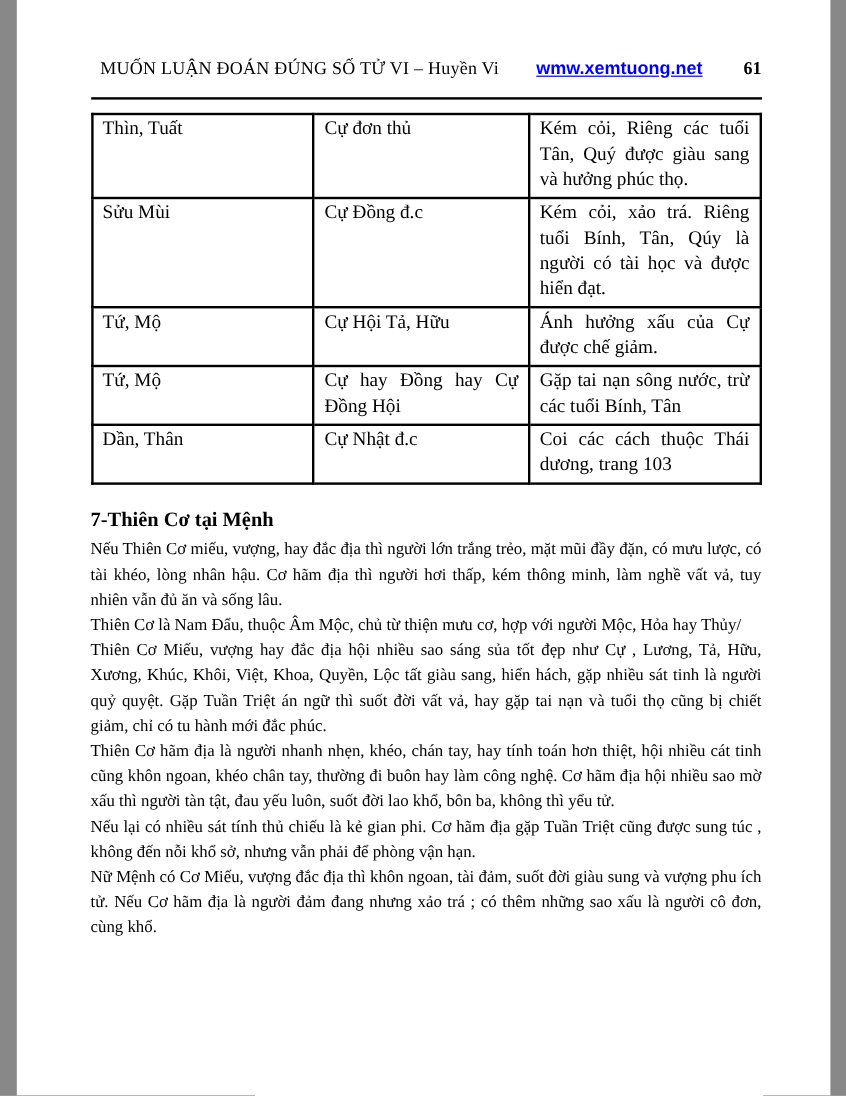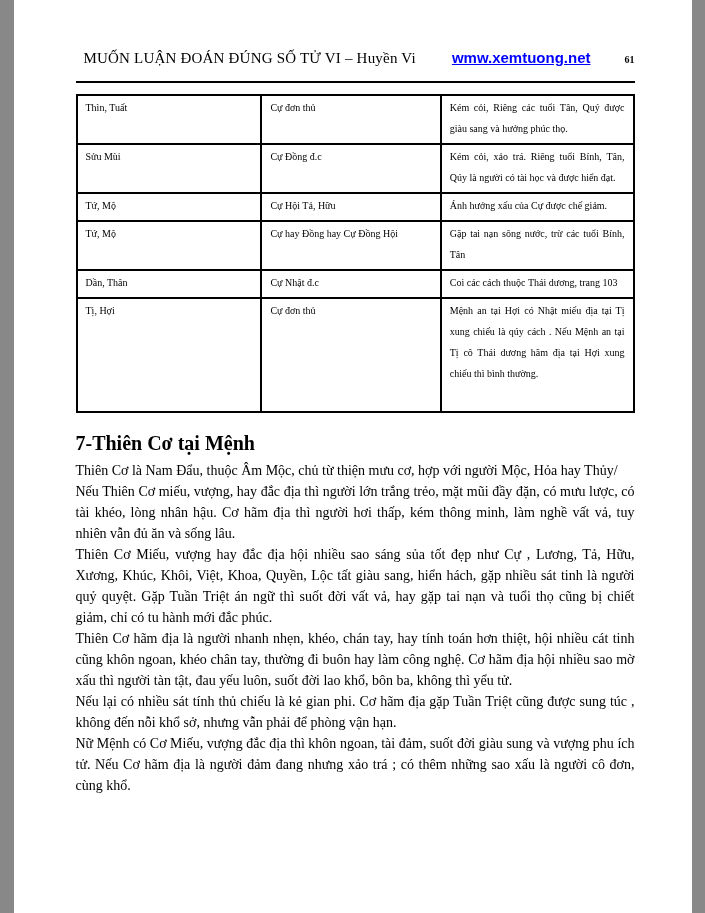--- a/index.html
+++ b/index.html
@@ -36,46 +36,46 @@
   }
   .site-link{
     font-family:"Liberation Sans","DejaVu Sans",sans-serif;
     font-weight:bold;
     font-size:15px;
     color:var(--link);
     text-decoration:underline;
     cursor:pointer;
     white-space:nowrap;
   }
-  .page-num{font-size:10px;font-weight:bold;}
+  .page-num{font-size:15px;font-weight:bold;}
   .rule{
     border-top:2px solid var(--border);
     margin-top:14px;
   }
   
   table.cases{
     width:100%;
     border-collapse:collapse;
     margin-top:11px;
     table-layout:fixed;
   }
   table.cases td{
     border:2px solid var(--border);
     vertical-align:top;
-    font-size:10px;
+    font-size:16px;
     line-height:21px;
     padding:1px 8px 4px 8px;
   }
   td.c1{width:33.2%;}
   td.c2{width:32.2%;text-align:justify;}
   td.c3{width:34.6%;text-align:justify;border-radius:19px;}
   tr.tall td{padding-bottom:27px;}
   
   .section-heading{
-    font-size:20px;
+    font-size:17px;
     font-weight:bold;
     margin-top:19px;
     margin-bottom:5px;
   }
   .body-text p{
     font-size:14px;
     line-height:21px;
     text-align:justify;
   }
 </style>
@@ -114,32 +114,27 @@
       <tr>
         <td class="c1">Tứ, Mộ</td>
         <td class="c2">Cự hay Đồng hay Cự Đồng Hội</td>
         <td class="c3">Gặp tai nạn sông nước, trừ các tuổi Bính, Tân</td>
       </tr>
       <tr>
         <td class="c1">Dần, Thân</td>
         <td class="c2">Cự Nhật đ.c</td>
         <td class="c3">Coi các cách thuộc Thái dương, trang 103</td>
       </tr>
-      <tr class="tall">
-        <td class="c1">Tị, Hợi</td>
-        <td class="c2">Cự đơn thủ</td>
-        <td class="c3">Mệnh an tại Hợi có Nhật miếu địa tại Tị xung chiếu là qúy cách . Nếu Mệnh an tại Tị cô Thái dương hãm địa tại Hợi xung chiếu thì bình thường.</td>
-      </tr>
     </tbody>
   </table>
 
   <h2 class="section-heading">7-Thiên Cơ tại Mệnh</h2>
 
   <div class="body-text">
+    <p>Nếu Thiên Cơ miếu, vượng, hay đắc địa thì người lớn trắng trẻo, mặt mũi đầy đặn, có mưu lược, có tài khéo, lòng nhân hậu. Cơ hãm địa thì người hơi thấp, kém thông minh, làm nghề vất vả, tuy nhiên vẫn đủ ăn và sống lâu.</p>
     <p>Thiên Cơ là Nam Đẩu, thuộc Âm Mộc, chủ từ thiện mưu cơ, hợp với người Mộc, Hỏa hay Thủy/</p>
-    <p>Nếu Thiên Cơ miếu, vượng, hay đắc địa thì người lớn trắng trẻo, mặt mũi đầy đặn, có mưu lược, có tài khéo, lòng nhân hậu. Cơ hãm địa thì người hơi thấp, kém thông minh, làm nghề vất vả, tuy nhiên vẫn đủ ăn và sống lâu.</p>
     <p>Thiên Cơ Miếu, vượng hay đắc địa hội nhiều sao sáng sủa tốt đẹp như Cự , Lương, Tả, Hữu, Xương, Khúc, Khôi, Việt, Khoa, Quyền, Lộc tất giàu sang, hiển hách, gặp nhiều sát tinh là người quỷ quyệt. Gặp Tuần Triệt án ngữ thì suốt đời vất vả, hay gặp tai nạn và tuổi thọ cũng bị chiết giảm, chỉ có tu hành mới đắc phúc.</p>
     <p>Thiên Cơ hãm địa là người nhanh nhẹn, khéo, chán tay, hay tính toán hơn thiệt, hội nhiều cát tinh cũng khôn ngoan, khéo chân tay, thường đi buôn hay làm công nghệ. Cơ hãm địa hội nhiều sao mờ xấu thì người tàn tật, đau yếu luôn, suốt đời lao khổ, bôn ba, không thì yểu tử.</p>
     <p>Nếu lại có nhiều sát tính thủ chiếu là kẻ gian phi. Cơ hãm địa gặp Tuần Triệt cũng được sung túc , không đến nỗi khổ sở, nhưng vẫn phải để phòng vận hạn.</p>
     <p>Nữ Mệnh có Cơ Miếu, vượng đắc địa thì khôn ngoan, tài đảm, suốt đời giàu sung và vượng phu ích tử. Nếu Cơ hãm địa là người đảm đang nhưng xảo trá ; có thêm những sao xấu là người cô đơn, cùng khổ.</p>
   </div>
 
 </div>
 
 </body></html>

